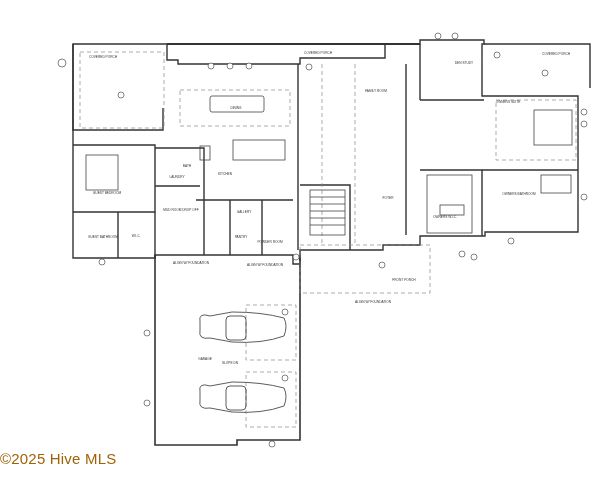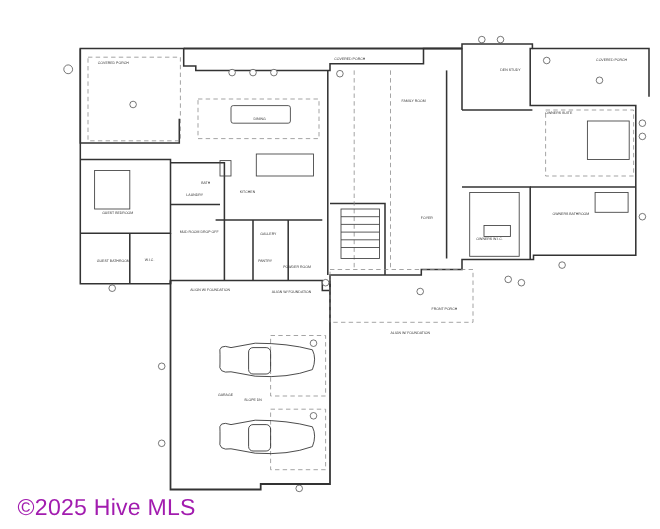--- a/index.html
+++ b/index.html
@@ -1,19 +1,19 @@
 <!DOCTYPE html>
 <html><head>
 <meta charset="utf-8">
 <style>
   html, body { margin:0; padding:0; background:#ffffff; }
   body { width:600px; height:481px; position:relative; overflow:hidden; font-family:"Liberation Sans", sans-serif; }
   #plan { position:absolute; left:0; top:0; width:600px; height:481px; }
   .lbl { position:absolute; font-family:"Liberation Sans", sans-serif; font-size:3.2px; color:#333; text-align:center; white-space:nowrap; transform:translate(-50%,-50%); line-height:1; }
-  .watermark { position:absolute; left:16px; top:450px; font-family:"Liberation Sans", sans-serif; font-size:21px; color:#a21caf; letter-spacing:0.2px; }
+  .watermark { position:absolute; left:0; top:450px; font-family:"Liberation Sans", sans-serif; font-size:15px; color:#a16207; letter-spacing:0.2px; }
 </style>
 </head>
 <body>
 
 <svg id="plan" viewBox="0 0 600 481" xmlns="http://www.w3.org/2000/svg">
   <g fill="none" stroke="#333" stroke-width="1.4">
 
     <path d="M73 44 L167 44 L167 60 L178 60 L178 64 L300 64 L300 58 L385 58 L385 44 L420 44 L420 40 L484 40 L484 44 L482 44 L482 96 L578 96 L578 232 L485 232 L485 236 L420 236 L420 245 L383 245 L383 250 L300 250 L300 264 L293 264 L293 255 L155 255 L155 258 L73 258 Z"></path>
 
     <path d="M73 44 L73 130 L163 130 L163 108"></path>

